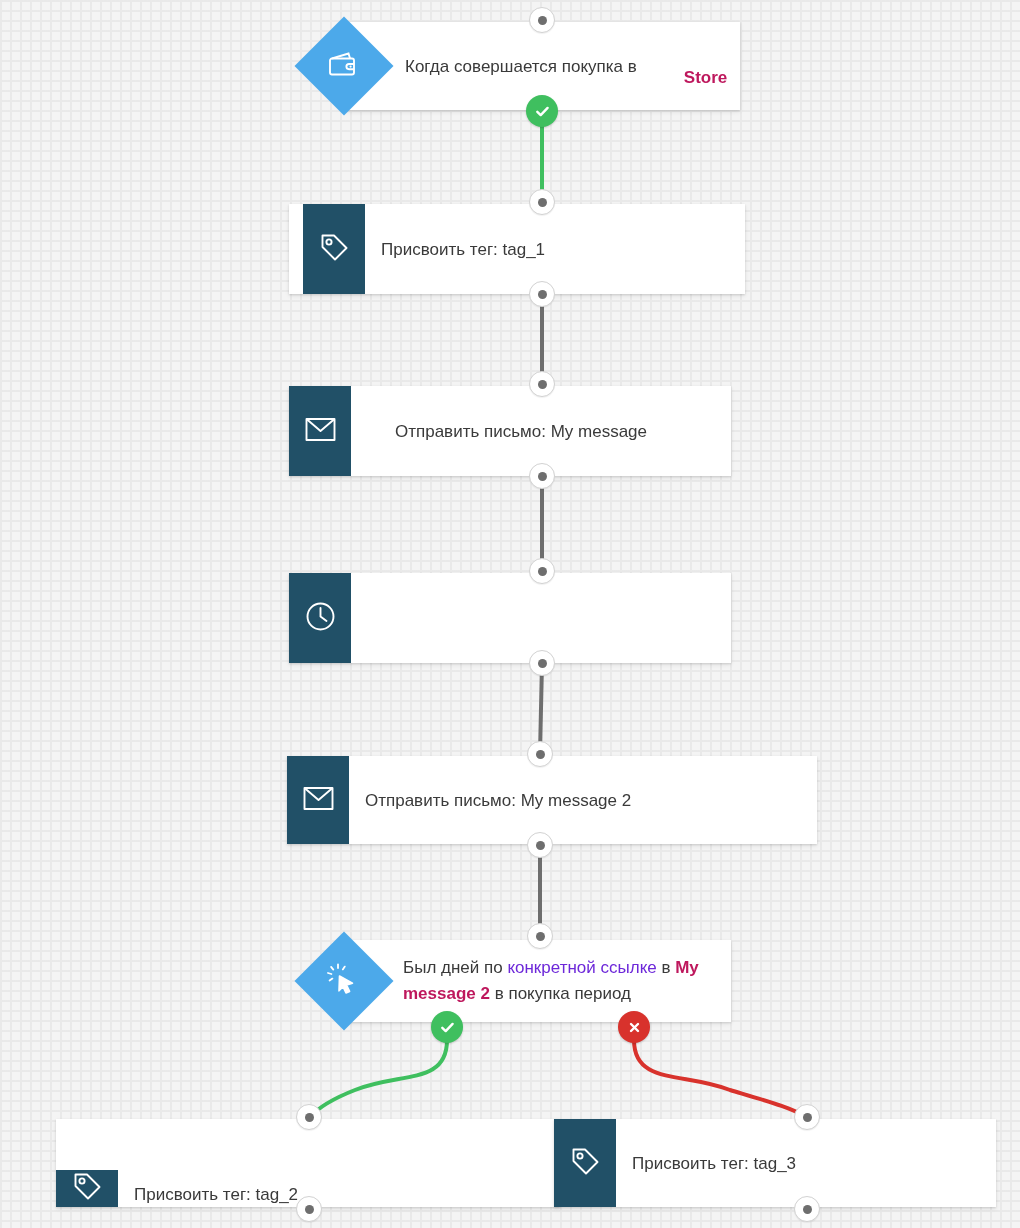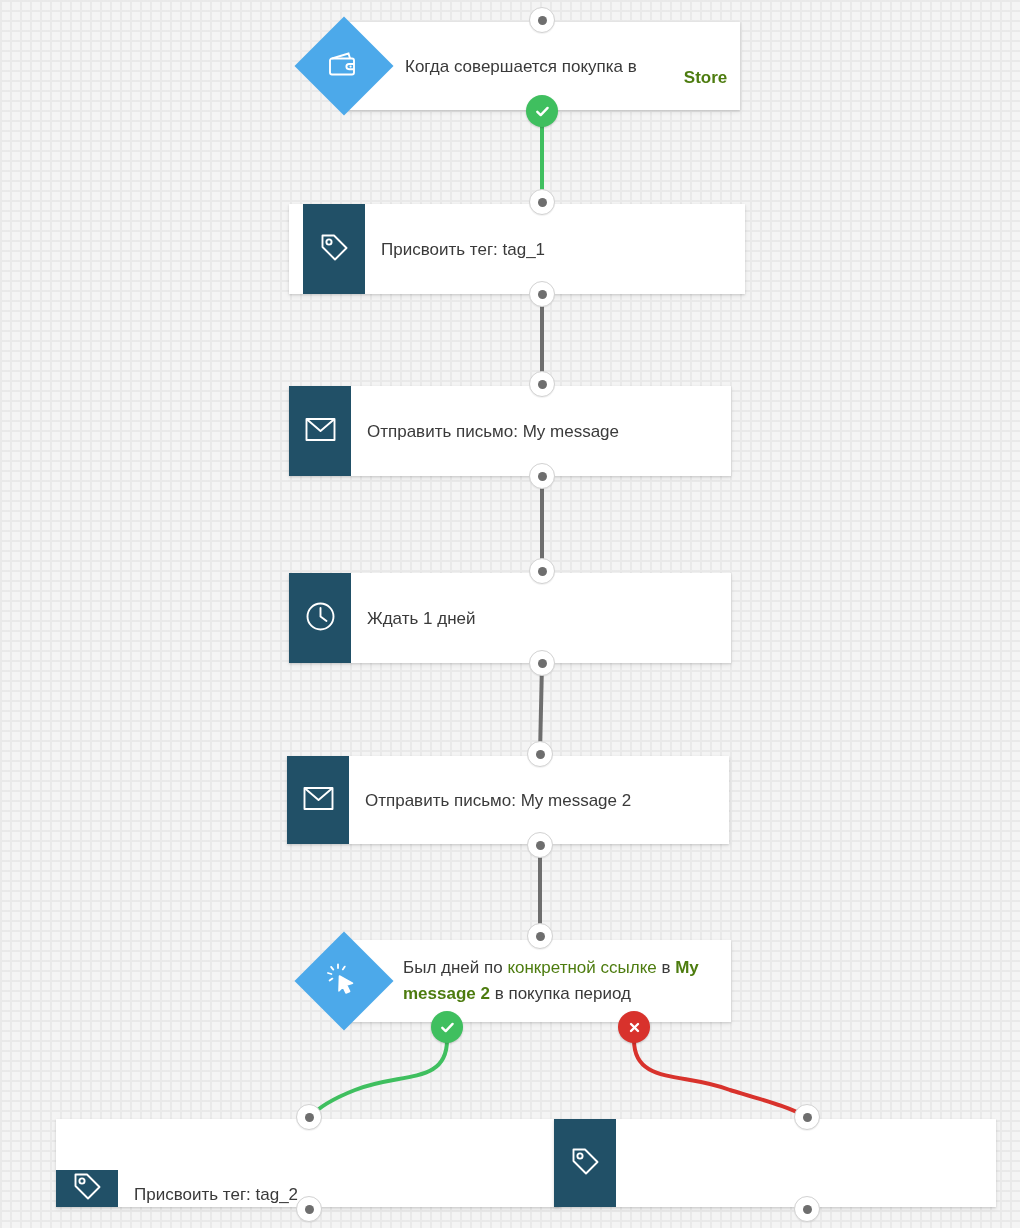--- a/index.html
+++ b/index.html
@@ -36,22 +36,22 @@
     background:#215067;flex:0 0 auto;
     display:flex;align-items:center;justify-content:center;
   }
   .label{
     display:flex;align-items:center;
     padding-left:16px;padding-right:16px;
     color:#3a3a3a;font-size:17px;line-height:25px;
     white-space:nowrap;
   }
   .label.two{white-space:normal;}
-  .label b{color:#4d7c0f;font-weight:bold;margin-top:22px;}
-  .label .lnk{color:#4d7c0f;}
+  .label b{color:#be185d;font-weight:bold;margin-top:22px;}
+  .label .lnk{color:#6d28d9;}
 
   
   .diamond{
     position:absolute;width:70px;height:70px;
     background:#4ca9ea;transform:rotate(45deg);
     display:flex;align-items:center;justify-content:center;
   }
   .diamond > .gi{transform:rotate(-45deg);}
 
   
@@ -132,21 +132,21 @@
   </div>
   <div class="label">Присвоить тег: tag_1</div>
 </div>
 <div class="port" style="left:529px;top:189px;">
     <i></i>
   </div>
 <div class="port" style="left:529px;top:281px;">
     <i></i>
   </div>
 
-<div class="card" style="left:289px;top:386px;width:442px;height:90px;position:absolute;">
+<div class="card" style="left:289px;top:386px;width:442px;height:90px;position:absolute;gap:28px;">
   <div class="iconbox" style="width:62px;">
     <span>
       <svg width="33" height="27" viewBox="0 0 33 27" fill="none" stroke="#ffffff" stroke-width="1.9">
         <rect x="2.5" y="3" width="28" height="21" stroke-linejoin="round"></rect>
         <path d="M2.5 3 L16.5 15 L30.5 3" stroke-linejoin="round"></path>
       </svg>
     </span>
   </div>
   <div class="label">Отправить письмо: My message</div>
 </div>
@@ -159,30 +159,29 @@
 
 <div class="card" style="left:289px;top:573px;width:442px;height:90px;position:absolute;">
   <div class="iconbox" style="width:62px;">
     <span>
       <svg width="33" height="33" viewBox="0 0 33 33" fill="none" stroke="#ffffff" stroke-width="1.9">
         <circle cx="16.5" cy="16.5" r="13"></circle>
         <path d="M16.5 8 V16.5 L22.5 21" stroke-linecap="round" stroke-linejoin="round"></path>
       </svg>
     </span>
   </div>
-  <div class="label">Ждать 1 дней</div>
 </div>
 <div class="port" style="left:529px;top:558px;">
     <i></i>
   </div>
 <div class="port" style="left:529px;top:650px;">
     <i></i>
   </div>
 
-<div class="card" style="left:287px;top:756px;width:442px;height:88px;position:absolute;">
+<div class="card" style="left:287px;top:756px;width:530px;height:88px;position:absolute;">
   <div class="iconbox" style="width:62px;">
     <span>
       <svg width="33" height="27" viewBox="0 0 33 27" fill="none" stroke="#ffffff" stroke-width="1.9">
         <rect x="2.5" y="3" width="28" height="21" stroke-linejoin="round"></rect>
         <path d="M2.5 3 L16.5 15 L30.5 3" stroke-linejoin="round"></path>
       </svg>
     </span>
   </div>
   <div class="label">Отправить письмо: My message 2</div>
 </div>
@@ -246,19 +245,20 @@
 
 <div class="card" style="left:554px;top:1119px;width:442px;height:88px;position:absolute;">
   <div class="iconbox" style="width:62px;">
     <span>
       <svg width="33" height="33" viewBox="0 0 33 33" fill="none" stroke="#ffffff" stroke-width="1.9">
         <path d="M4.5 4.5 h11.5 L28.5 17 L17 28.5 L4.5 16 z" stroke-linejoin="round"></path>
         <circle cx="11" cy="11" r="2.6"></circle>
       </svg>
     </span>
   </div>
+  <div class="label">Присвоить тег: tag_3</div>
 </div>
 <div class="port" style="left:794px;top:1104px;">
     <i></i>
   </div>
 <div class="port" style="left:794px;top:1196px;">
     <i></i>
   </div>
 
 </body></html>

